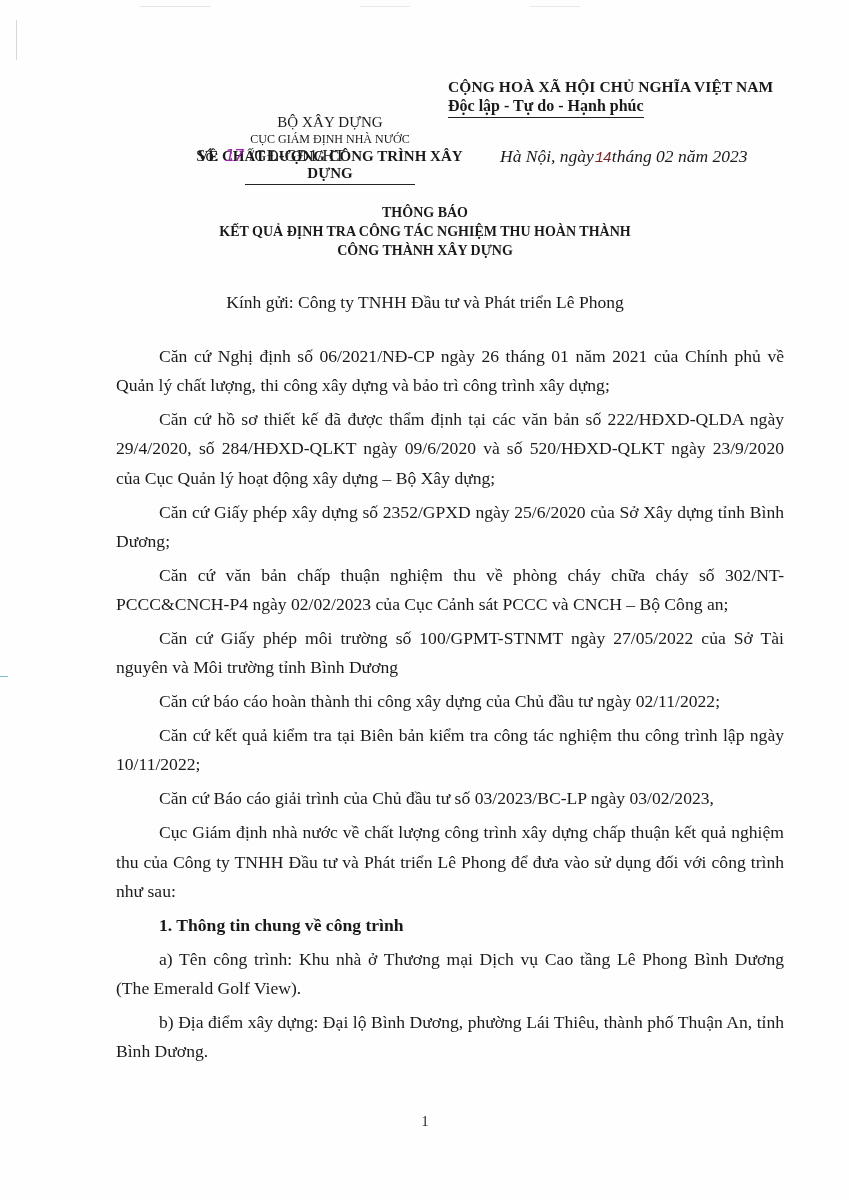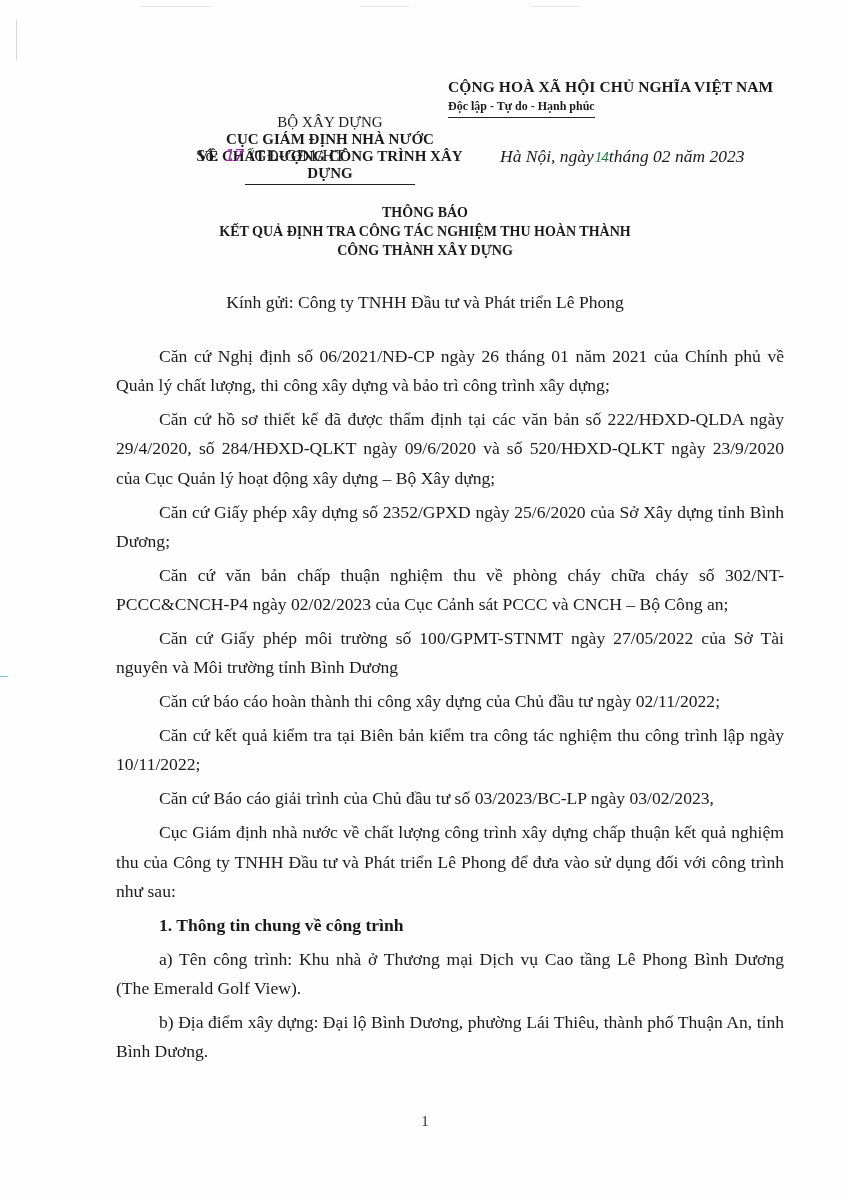--- a/index.html
+++ b/index.html
@@ -41,23 +41,23 @@
       width: 300px;
       text-align: center;
       margin-top: 36px;
     }
     .hdr-left .ministry {
       font-size: 15px;
       line-height: 17px;
       letter-spacing: 0.1px;
     }
     .hdr-left .agency {
-      font-size: 15px;
+      font-size: 12px;
       line-height: 17px;
-      font-weight: bold;
+      font-weight: normal;
     }
     .hdr-left .agency2 {
       font-size: 15px;
       line-height: 17px;
       font-weight: bold;
     }
     .hdr-left .rule {
       width: 170px;
       height: 1px;
       background: #222;
@@ -83,39 +83,39 @@
       width: 356px;
       text-align: left;
     }
     .hdr-right .country {
       font-size: 15.5px;
       line-height: 18px;
       font-weight: bold;
       letter-spacing: 0.1px;
     }
     .hdr-right .motto {
-      font-size: 12px;
+      font-size: 16px;
       line-height: 20px;
       font-weight: bold;
       display: inline-block;
       border-bottom: 1.5px solid #222;
       padding-bottom: 1px;
     }
     .date-line {
       position: absolute;
       left: 500px; top: 146px;
       width: 320px;
       font-size: 17.5px;
       line-height: 20px;
       font-style: italic;
     }
     .date-line .handwritten {
-      font-family: Liberation Serif, serif;
+      font-family: Liberation Mono, monospace;
       font-size: 15px;
-      color: #15803d;
+      color: #7f1d1d;
       letter-spacing: -1px;
     }
 
     
     .title-block {
       position: absolute;
       left: 100px; top: 203px;
       width: 650px;
       text-align: center;
       font-weight: bold;

